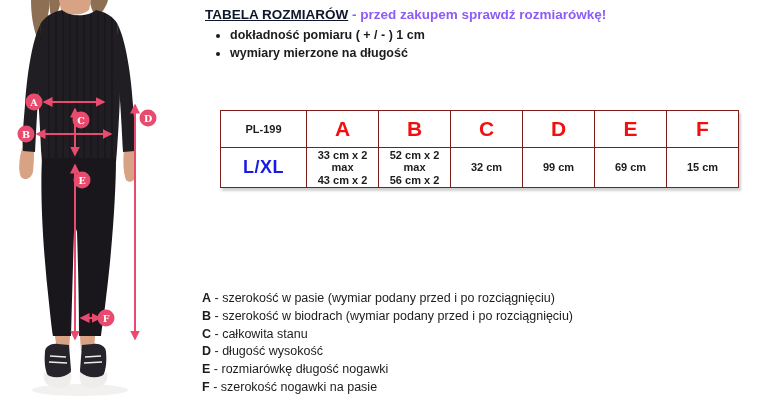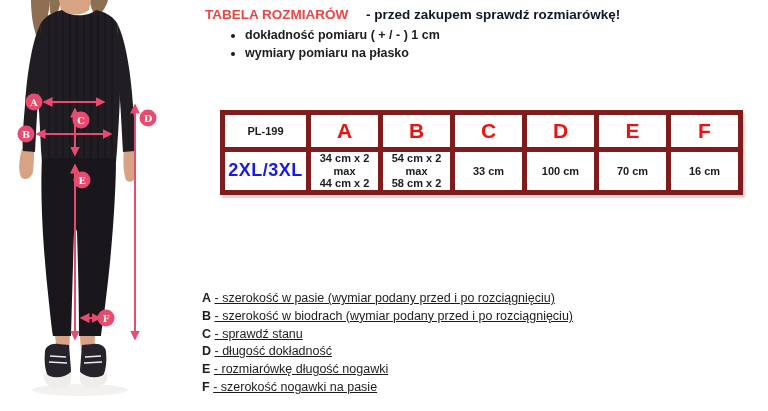--- a/index.html
+++ b/index.html
@@ -10,53 +10,53 @@
   }
 
   
   .figure-wrap { position:absolute; left:0; top:0; width:195px; height:411px; }
 
   
   .title-line {
     position:absolute; left:205px; top:6px; width:560px;
     font-size:13.5px; font-weight:bold; color:#1c1c1c; line-height:17px;
   }
-  .title-red { color:#ef4444; }
-  .title-rest { color:#0f172a; margin-left:14px; }
+  .title-red { color:#0f172a; text-decoration:underline; }
+  .title-rest { color:#8b5cf6; margin-left:0; }
   .bullets {
-    position:absolute; left:231px; top:26px; width:520px;
+    position:absolute; left:216px; top:26px; width:520px;
     list-style:disc; padding-left:14px;
   }
   .bullets li {
     font-size:12.5px; font-weight:bold; color:#1c1c1c; line-height:18px;
   }
 
   
   .size-table {
     position:absolute; left:220px; top:110px;
     border-collapse:collapse; table-layout:fixed; width:518px;
     background:#ffffff; box-shadow:2px 3px 2px rgba(0,0,0,0.18);
   }
   .size-table td {
-    border:5px solid #7f1d1d; text-align:center; vertical-align:middle;
+    border:1px solid #7f1d1d; text-align:center; vertical-align:middle;
     padding:0; overflow:hidden;
   }
   .size-table tr.hdr td { height:37px; }
   .size-table tr.r1 td { height:40px; }
   .size-table tr.r2 td { height:41px; }
   td.code { font-size:11px; font-weight:bold; color:#1c1c1c; }
   td.colh { font-size:21px; font-weight:bold; color:#f01010; }
   td.size { font-size:18px; font-weight:bold; color:#1a1ae6; letter-spacing:0.5px; }
   td.val  { font-size:11px; font-weight:bold; color:#1c1c1c; line-height:12.5px; white-space:pre-line; }
 
   
   .legend { position:absolute; left:202px; top:290px; width:570px; }
   .legend-row { font-size:12.5px; color:#1c1c1c; line-height:17.8px; }
   .legend-row b { font-weight:bold; }
-  .legend-row span { font-weight:normal;text-decoration:underline; }
+  .legend-row span { font-weight:normal; }
 
   
   .sweater { fill:#211e23; }
   .rib { stroke:#17141a; stroke-width:1.1; }
   .pants { fill:#1a171c; }
   .skin { fill:#d8a285; }
   .hair { fill:#8d7054; }
   .shoe-dark { fill:#26242a; }
   .shoe-white { fill:#efedeb; }
   .m-line { stroke:#e94b6f; stroke-width:2; }
@@ -158,21 +158,21 @@
       </g>
     </svg>
   </div>
 
   <div class="title-line">
     <span class="title-red">TABELA ROZMIARÓW</span>
     <span class="title-rest">- przed zakupem sprawdź rozmiarówkę!</span>
   </div>
   <ul class="bullets">
     <li>dokładność pomiaru ( + / - ) 1 cm</li>
-    <li>wymiary pomiaru na płasko</li>
+    <li>wymiary mierzone na długość</li>
   </ul>
 
   <table class="size-table">
     <colgroup>
       <col style="width:86px">
         <col style="width:72px">
         <col style="width:72px">
         <col style="width:72px">
         <col style="width:72px">
         <col style="width:72px">
@@ -181,38 +181,38 @@
     <tbody>
       <tr class="hdr">
         <td class="code">PL-199</td>
         <td class="colh">A</td>
         <td class="colh">B</td>
         <td class="colh">C</td>
         <td class="colh">D</td>
         <td class="colh">E</td>
         <td class="colh">F</td>
       </tr>
-      <tr class="r2">
-        <td class="size">2XL/3XL</td>
-        <td class="val">34 cm x 2
+      <tr class="r1">
+        <td class="size">L/XL</td>
+        <td class="val">33 cm x 2
 max
-44 cm x 2</td>
-        <td class="val">54 cm x 2
+43 cm x 2</td>
+        <td class="val">52 cm x 2
 max
-58 cm x 2</td>
-        <td class="val">33 cm</td>
-        <td class="val">100 cm</td>
-        <td class="val">70 cm</td>
-        <td class="val">16 cm</td>
+56 cm x 2</td>
+        <td class="val">32 cm</td>
+        <td class="val">99 cm</td>
+        <td class="val">69 cm</td>
+        <td class="val">15 cm</td>
       </tr>
     </tbody>
   </table>
 
   <div class="legend">
     <div class="legend-row"><b>A</b> <span>- szerokość w pasie (wymiar podany przed i po rozciągnięciu)</span></div>
     <div class="legend-row"><b>B</b> <span>- szerokość w biodrach (wymiar podany przed i po rozciągnięciu)</span></div>
-    <div class="legend-row"><b>C</b> <span>- sprawdź stanu</span></div>
-    <div class="legend-row"><b>D</b> <span>- długość dokładność</span></div>
+    <div class="legend-row"><b>C</b> <span>- całkowita stanu</span></div>
+    <div class="legend-row"><b>D</b> <span>- długość wysokość</span></div>
     <div class="legend-row"><b>E</b> <span>- rozmiarówkę długość nogawki</span></div>
     <div class="legend-row"><b>F</b> <span>- szerokość nogawki na pasie</span></div>
   </div>
 
 </div>
 
 </body></html>

